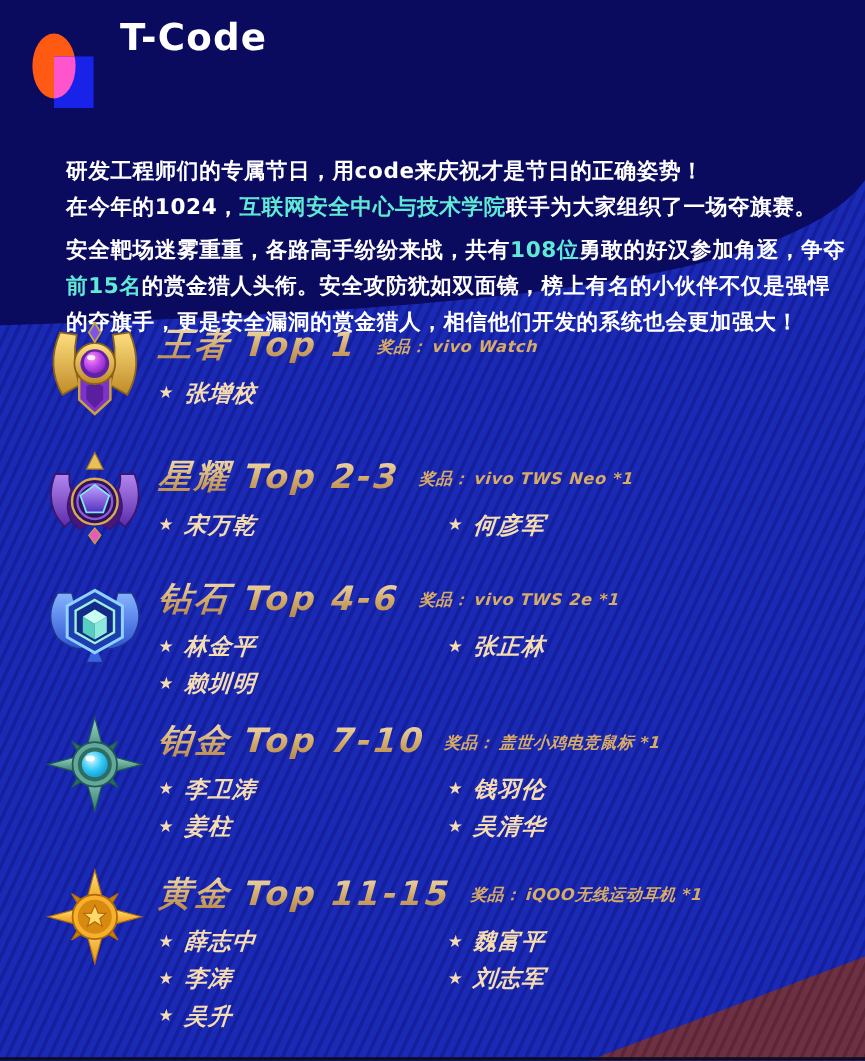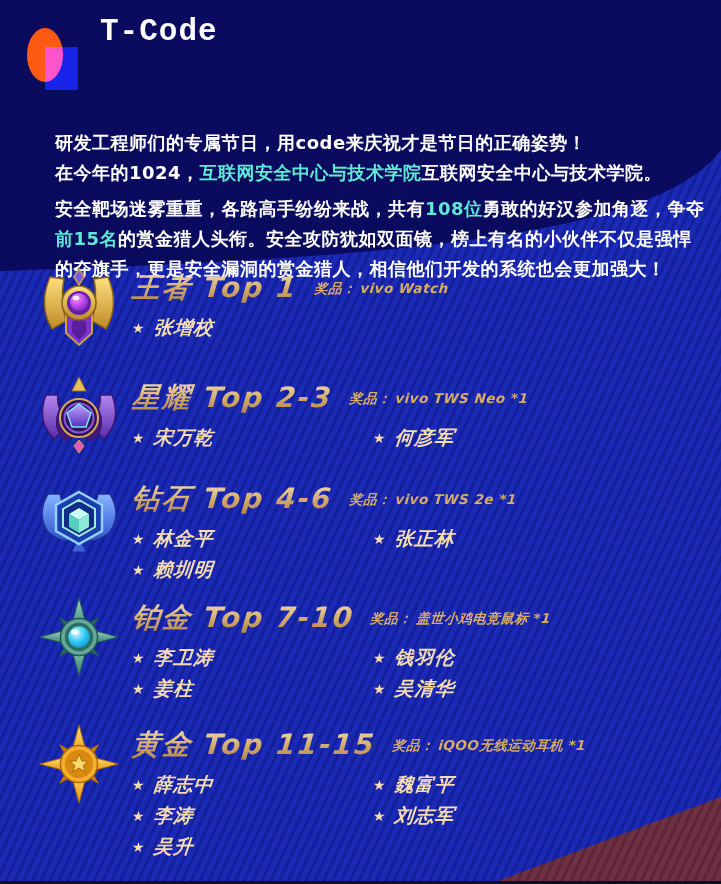--- a/index.html
+++ b/index.html
@@ -2,21 +2,21 @@
 <html><head>
 <meta charset="utf-8">
 <style>
   html,body{margin:0;padding:0;background:#05052e;}
   body{font-family:"DejaVu Sans","Liberation Sans",sans-serif;}
   .page{position:relative;width:721px;height:884px;overflow:hidden;background:#1b2ab4;}
   svg.bg{position:absolute;left:0;top:0;display:block;}
 
   
   .logo{position:absolute;left:26px;top:26px;}
-  .app-title{position:absolute;left:100px;top:14px;font-size:31px;font-weight:700;color:#ffffff;letter-spacing:1px;font-family:Liberation Mono, monospace;}
+  .app-title{position:absolute;left:100px;top:14px;font-size:31px;font-weight:700;color:#ffffff;letter-spacing:1px;}
   .app-sub{position:absolute;left:100px;top:60px;font-size:23px;font-weight:700;color:#2e3d85;letter-spacing:1px;}
 
   
   .intro p{position:absolute;left:40px;margin:15px;font-size:18px;line-height:30px;color:#ffffff;font-weight:600;letter-spacing:.5px;}
   .p1{top:113px;}
   .p2{top:143px;}
   .p3{top:179px;width:652px;}
   .hl{color:#5eead4;}
 
   
@@ -68,21 +68,21 @@
         </defs>
       <ellipse cx="19" cy="29" rx="18" ry="27" fill="#ff5a14"></ellipse>
       <rect x="19" y="21" width="33" height="43" fill="#1822e8"></rect>
       <ellipse cx="19" cy="29" rx="18" ry="27" fill="#ff55cc" clip-path="url(#lgclip)"></ellipse>
     </svg>
   </div>
   <div class="app-title">T-Code</div>
 
   <div class="intro">
     <p class="p1"><span>研发工程师们的专属节日，用code来庆祝才是节日的正确姿势！</span></p>
-    <p class="p2"><span>在今年的1024，</span><span class="hl">互联网安全中心与技术学院</span><span>互联网安全中心与技术学院。</span></p>
+    <p class="p2"><span>在今年的1024，</span><span class="hl">互联网安全中心与技术学院</span><span>联手为大家组织了一场夺旗赛。</span></p>
     <p class="p3"><span>安全靶场迷雾重重，各路高手纷纷来战，共有</span><span class="hl">108位</span><span>勇敢的好汉参加角逐，争夺</span><span class="hl">前15名</span><span>的赏金猎人头衔。安全攻防犹如双面镜，榜上有名的小伙伴不仅是强悍的夺旗手，更是安全漏洞的赏金猎人，相信他们开发的系统也会更加强大！</span></p>
   </div>
 
   <section class="rank" id="s1">
     <div class="badge">
       <svg viewBox="0 0 86 80">
         <defs>
           <linearGradient id="g1" x1="0" y1="0" x2="0" y2="1">
               <stop offset="0" stop-color="#ffdf7e"></stop>
               <stop offset="1" stop-color="#c08a28"></stop>

